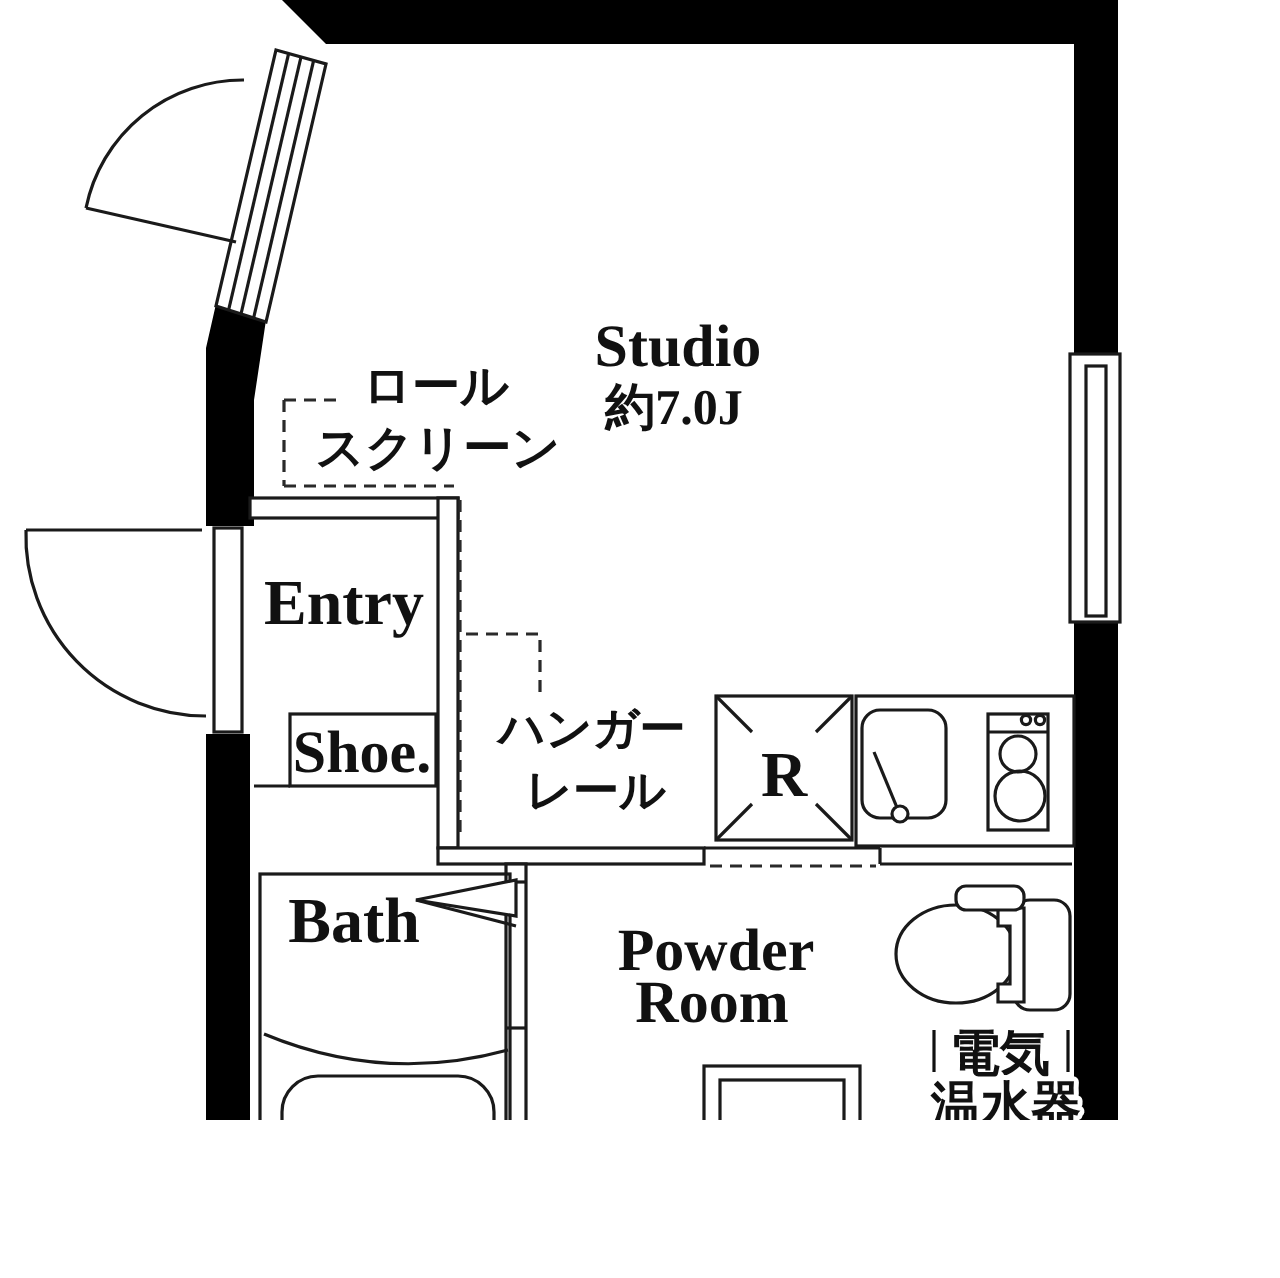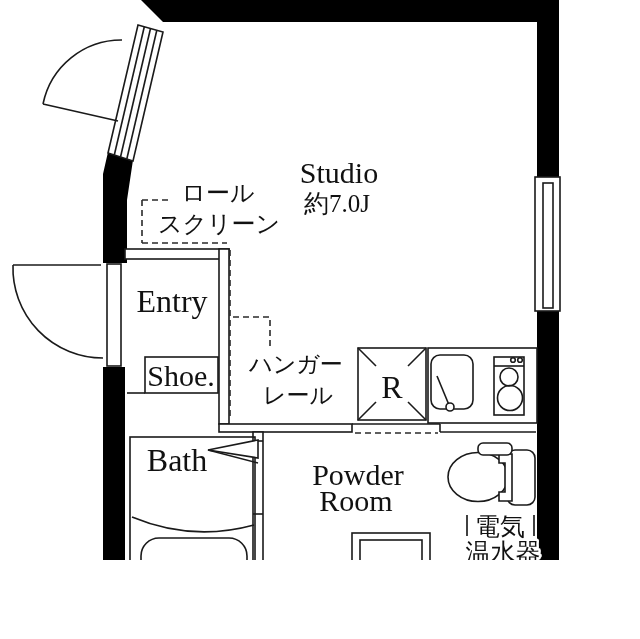--- a/index.html
+++ b/index.html
@@ -1,16 +1,16 @@
 <!DOCTYPE html>
 <html><head>
 <meta charset="utf-8">
 <style>
   html,body{margin:0;padding:0;background:#ffffff;}
-  .stage{position:relative;width:640px;height:560px;background:#ec4899;overflow:hidden;}
+  .stage{position:relative;width:640px;height:560px;background:#ec4899;overflow:hidden;font-weight:bold;}
   svg{display:block;}
   .thin{fill:none;stroke:#1a1a1a;stroke-width:1.6;}
   .thin-f{fill:#ffffff;stroke:#1a1a1a;stroke-width:1.6;}
   .dash{fill:none;stroke:#2a2a2a;stroke-width:1.6;stroke-dasharray:6 4;}
   text{font-family:"Liberation Serif","DejaVu Serif",serif;fill:#111111;}
   .halo{stroke:#ffffff;stroke-width:5;paint-order:stroke;stroke-linejoin:round;}
 </style>
 </head>
 <body>
 

